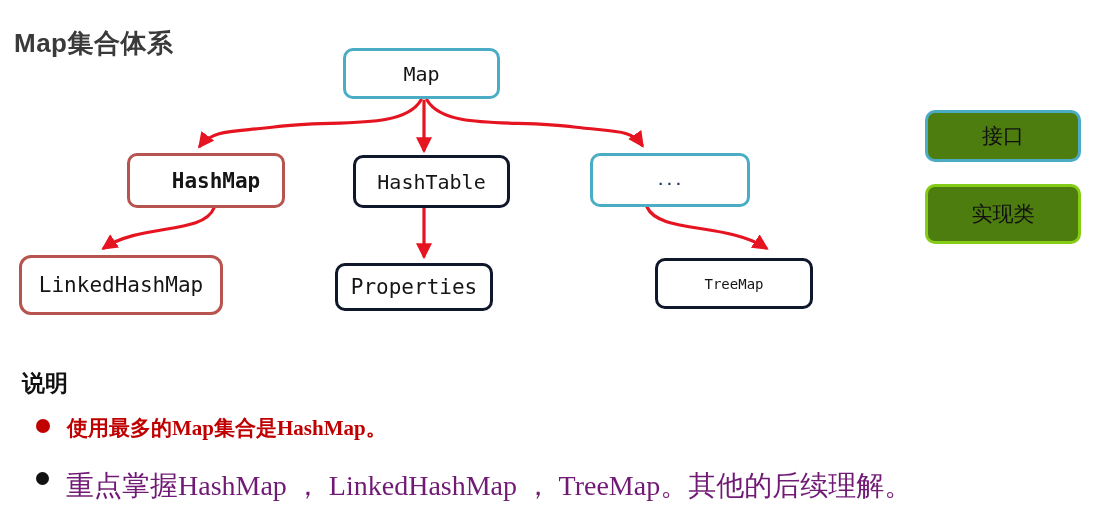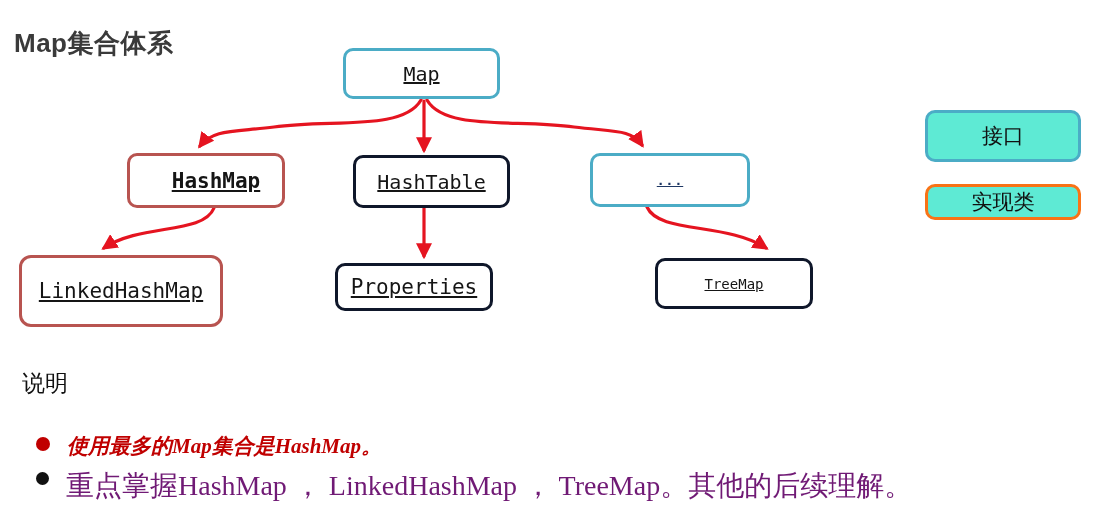--- a/index.html
+++ b/index.html
@@ -18,57 +18,56 @@
   }
   svg.arrows{position:absolute;left:0;top:0;pointer-events:none;}
   .node{
     position:absolute;
     background:#ffffff;
     border-radius:10px;
     display:flex;align-items:center;justify-content:center;
     font-family:"DejaVu Sans Mono","Liberation Mono",monospace;
     font-size:20px;color:#151515;
     box-sizing:border-box;
-    text-decoration:underline;
   }
   .b-interface{border:3px solid #4bacc6;}
   .b-impl{border:3px solid #0f172a;}
   .b-impl-muted{border:3px solid #b85450;}
   .n-map{left:343px;top:48px;width:157px;height:51px;}
   .n-hashmap{left:127px;top:153px;width:158px;height:55px;font-weight:bold;font-size:21px;padding-left:20px;}
   .n-hashtable{left:353px;top:155px;width:157px;height:53px;}
   .n-dots{left:590px;top:153px;width:160px;height:54px;font-size:13px;font-weight:bold;color:#1f3864;letter-spacing:1px;}
-  .n-linkedhashmap{left:19px;top:255px;width:204px;height:72px;border-radius:12px;font-size:21px;}
+  .n-linkedhashmap{left:19px;top:255px;width:204px;height:60px;border-radius:12px;font-size:21px;}
   .n-properties{left:335px;top:263px;width:158px;height:48px;font-size:21px;}
   .n-treemap{left:655px;top:258px;width:158px;height:51px;font-size:14px;}
   .legend-box{
     position:absolute;
-    background:#5eead4;border-radius:10px;
+    background:#4d7c0f;border-radius:10px;
     display:flex;align-items:center;justify-content:center;
     font-family:"Liberation Serif", serif;
     font-size:21px;color:#111111;
     box-sizing:border-box;
   }
   .lg-interface{left:925px;top:110px;width:156px;height:52px;border:3px solid #4bacc6;}
-  .lg-impl{left:925px;top:184px;width:156px;height:36px;border:3px solid #f97316;}
+  .lg-impl{left:925px;top:184px;width:156px;height:60px;border:3px solid #84cc16;}
   .notes-heading{
     position:absolute;left:22px;top:368px;
     font-family:"Liberation Serif", serif;
-    font-size:23px;font-weight:normal;color:#111111;text-align:right;
+    font-size:23px;font-weight:bold;color:#111111;text-align:right;
   }
   .bullet{
     position:absolute;left:36px;
     display:flex;align-items:flex-start;
     font-family:"Liberation Serif", serif;
   }
   .bullet .dot{
     width:14px;height:14px;border-radius:50%;
     margin-top:5px;margin-right:17px;flex:0 0 auto;
   }
-  .bullet-1{top:432px;font-style:italic;}
+  .bullet-1{top:414px;}
   .bullet-1 .dot{background:#c00000;}
   .bullet-1 .bullet-text{color:#c00000;font-weight:bold;font-size:21px;}
   .bullet-2{top:467px;}
   .bullet-2 .dot{background:#111111;width:13px;height:13px;}
   .bullet-2 .bullet-text{color:#701a75;font-size:28px;}
   .watermark{
     position:absolute;right:4px;bottom:2px;
     font-size:16px;color:#a9a9a9;
     font-family:"Liberation Sans", sans-serif;
     letter-spacing:1px;

